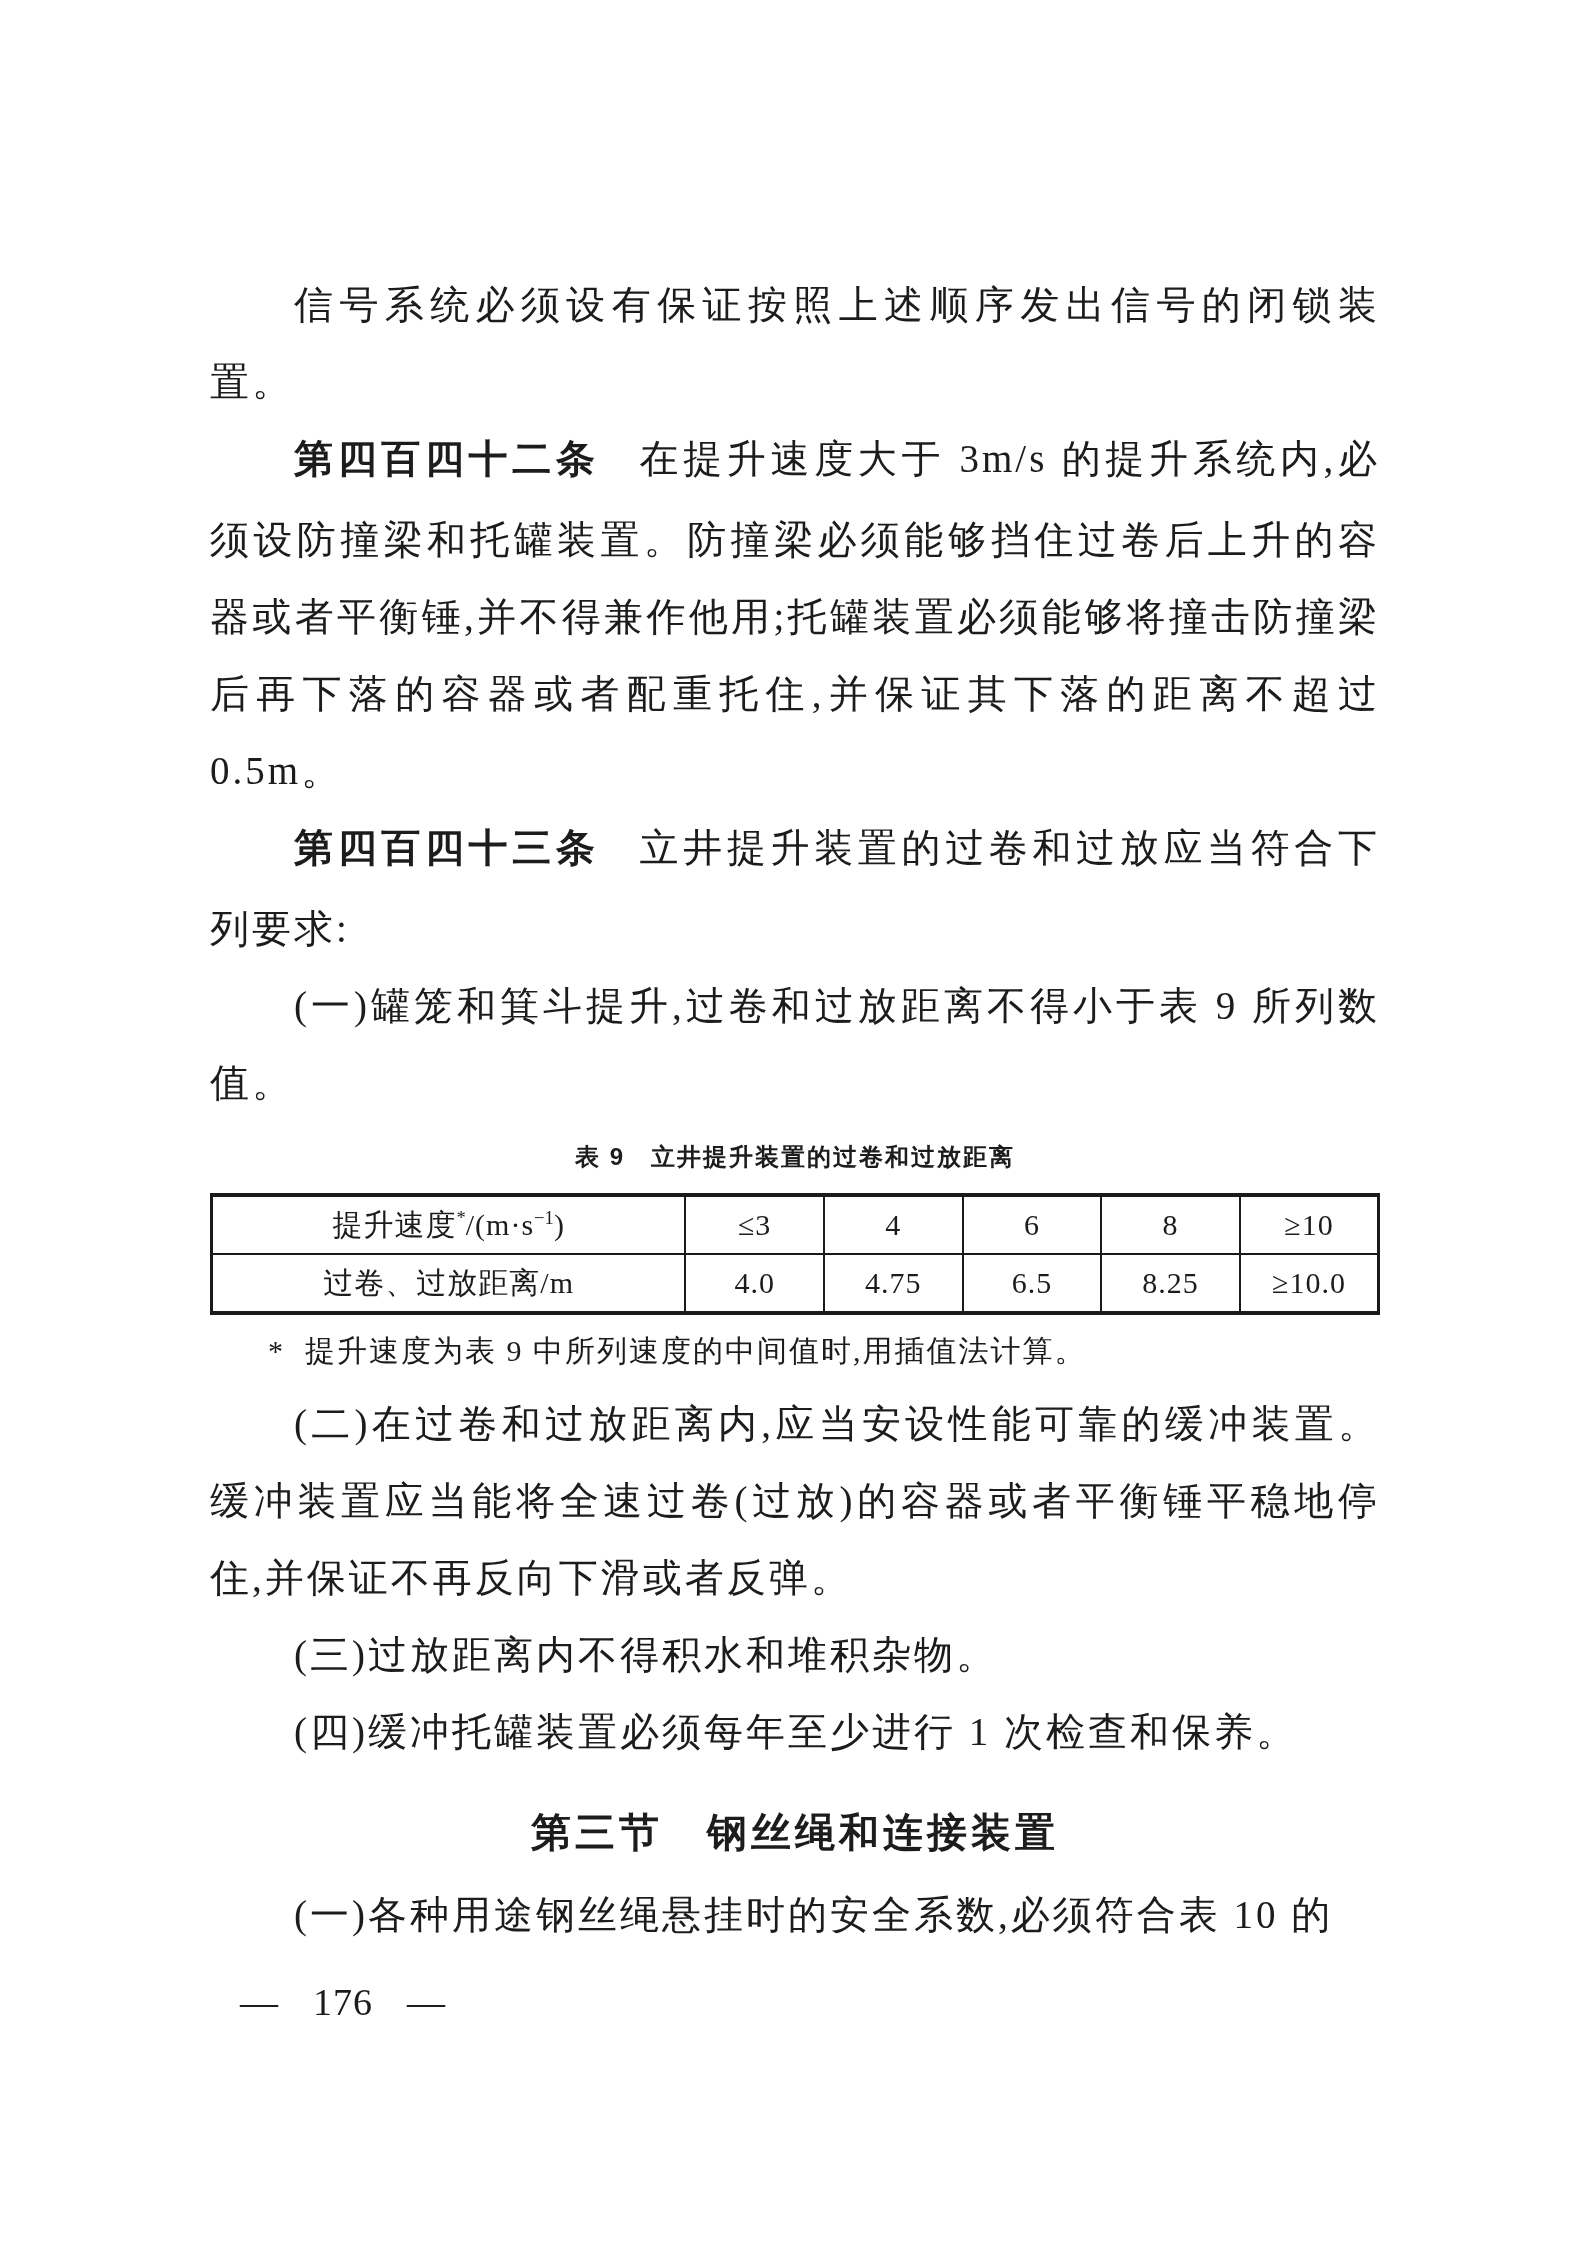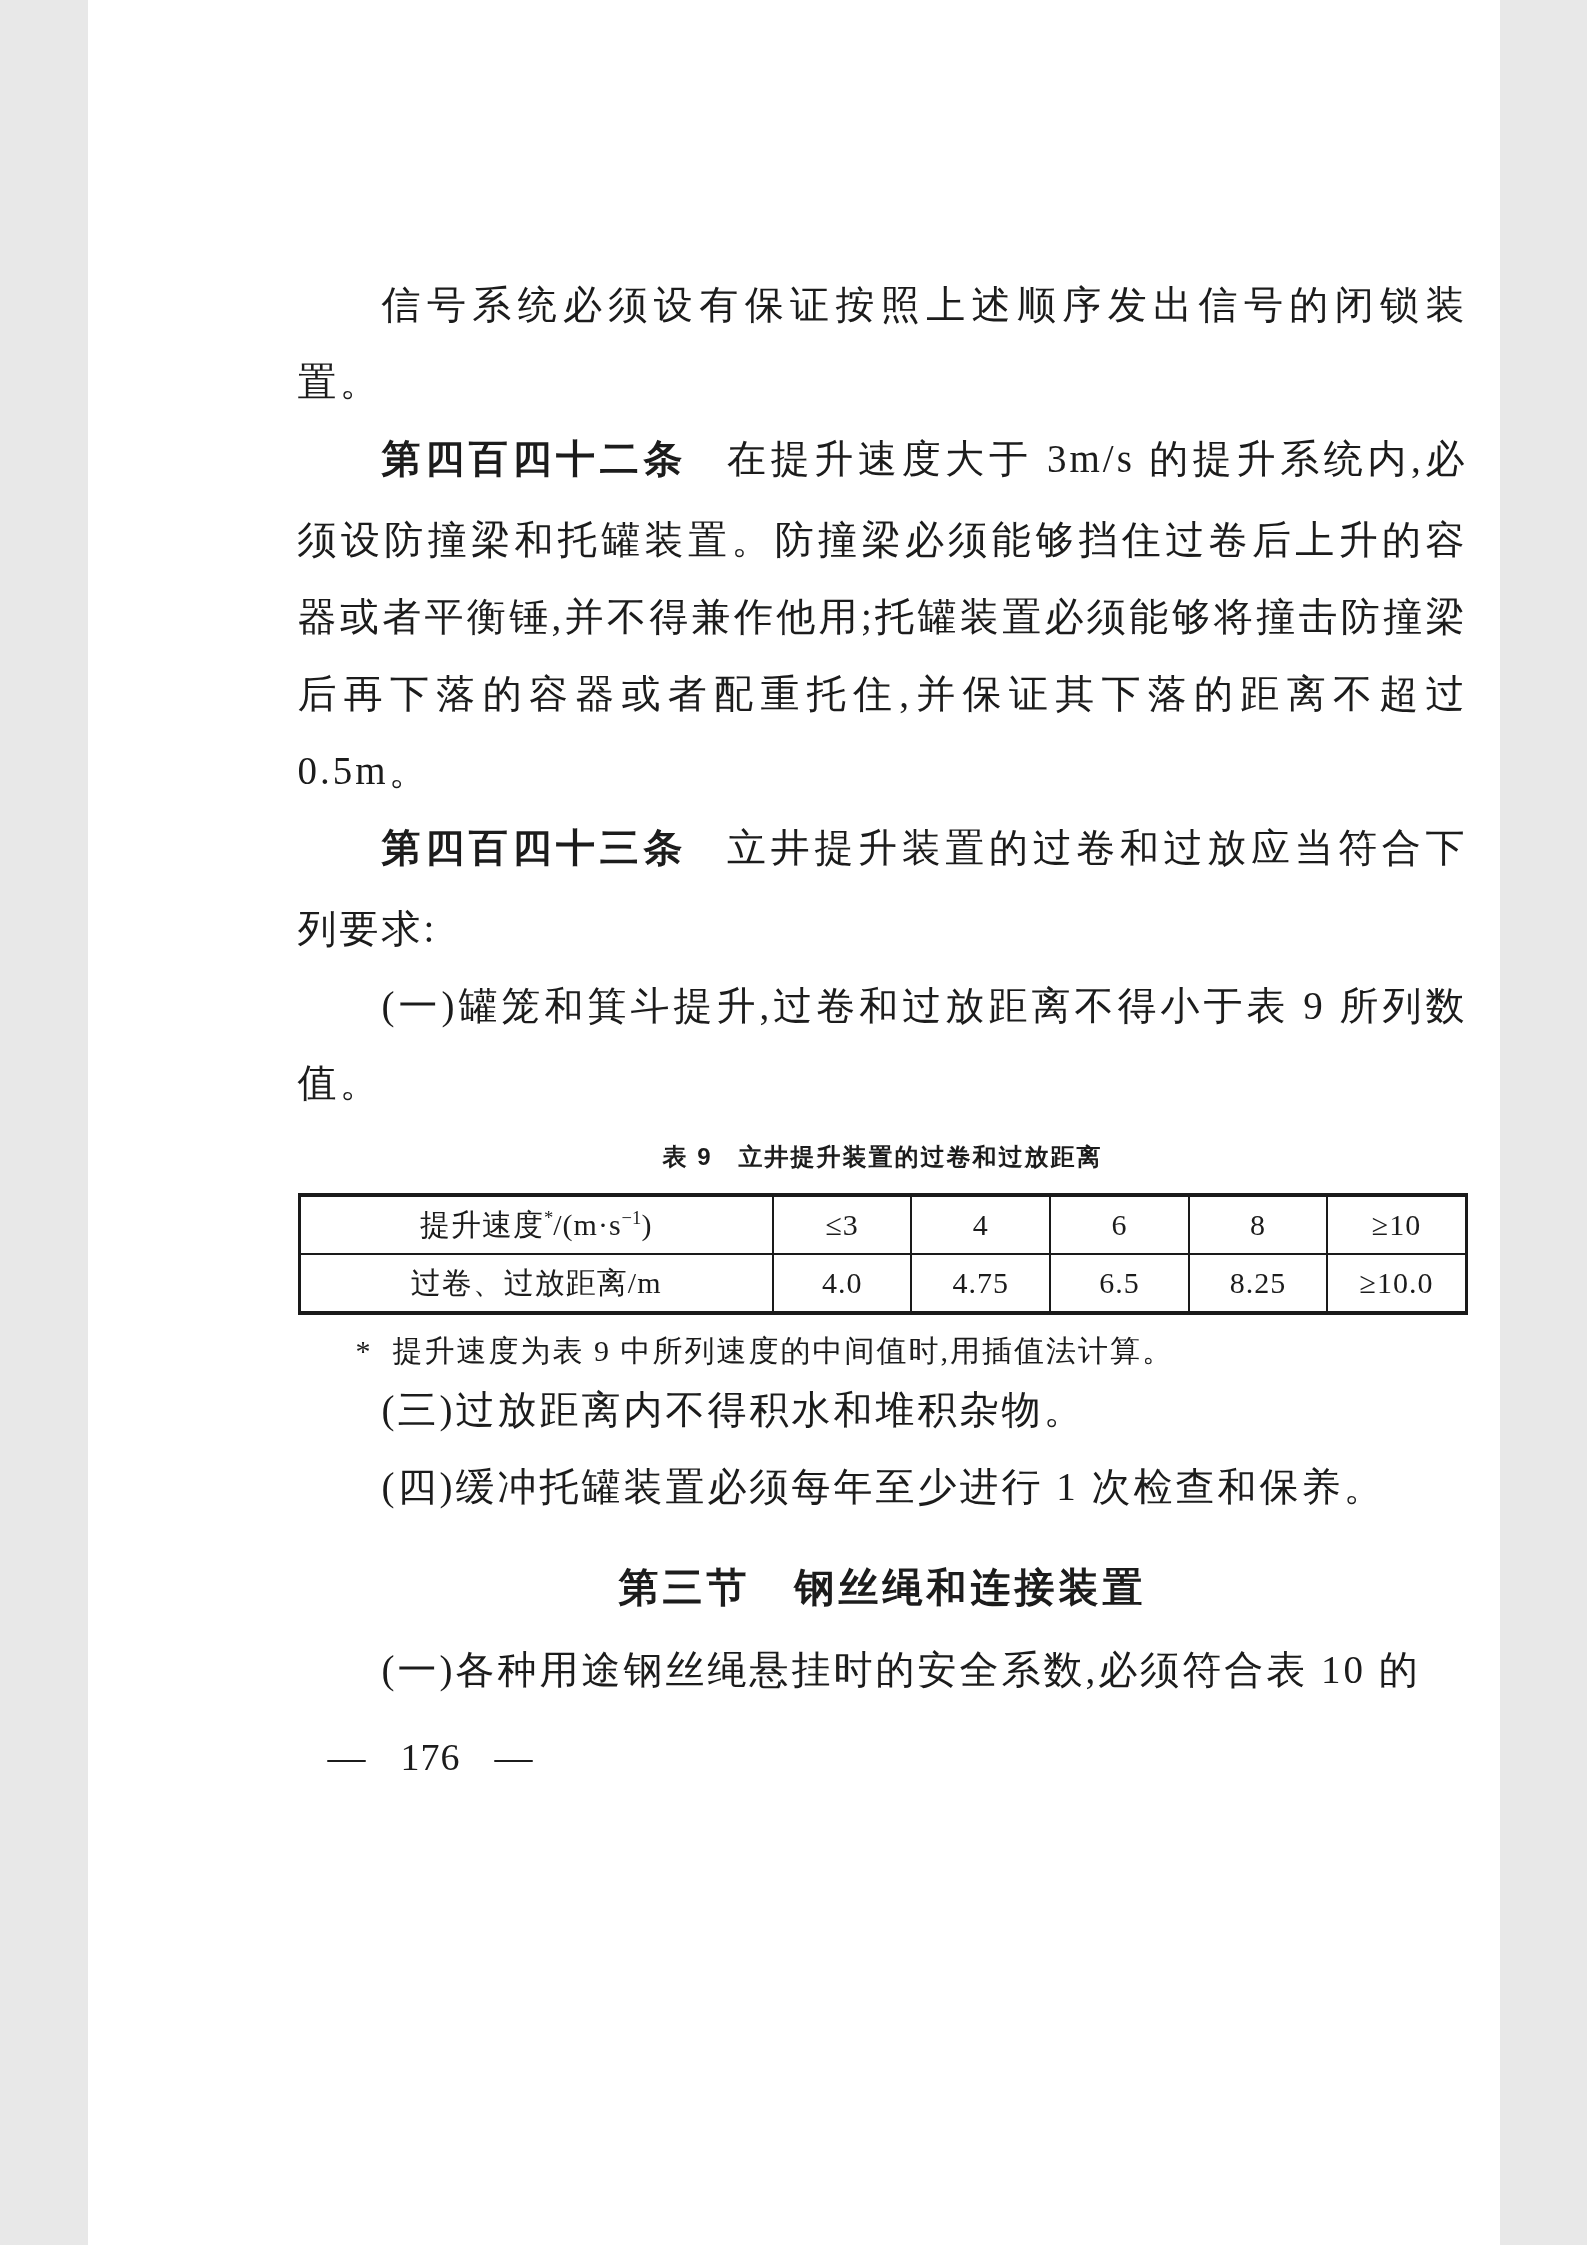--- a/index.html
+++ b/index.html
@@ -1,18 +1,18 @@
 <!DOCTYPE html>
 <html><head>
 <meta charset="utf-8">
 <style>
   html,body{margin:0;padding:0;background:#e8e8e8;}
   .page{
     position:relative;
-    width:1412px;height:2245px;
+    width:1587px;height:2245px;
     background:#ffffff;
     margin:0 auto;
     font-family:"Liberation Serif","DejaVu Serif",serif;
     color:#1c1c1c;
     overflow:hidden;
   }
   .content{
     position:absolute;
     left:210px;
     width:1170px;
@@ -123,20 +123,21 @@
           <td class="cv">4.75</td>
           <td class="cv">6.5</td>
           <td class="cv">8.25</td>
           <td class="cv">≥10.0</td>
         </tr>
       </tbody>
     </table>
 
     <p class="footnote"><span class="fn-marker">*</span><span>提升速度为表 9 中所列速度的中间值时,用插值法计算。</span></p>
 
+    <p class="body after-fn">(二)在过卷和过放距离内,应当安设性能可靠的缓冲装置。缓冲装置应当能将全速过卷(过放)的容器或者平衡锤平稳地停住,并保证不再反向下滑或者反弹。</p>
 
     <p class="body">(三)过放距离内不得积水和堆积杂物。</p>
 
     <p class="body">(四)缓冲托罐装置必须每年至少进行 1 次检查和保养。</p>
 
     <div class="sect">第三节　钢丝绳和连接装置</div>
 
 
     <p class="body">(一)各种用途钢丝绳悬挂时的安全系数,必须符合表 10 的</p>
 

